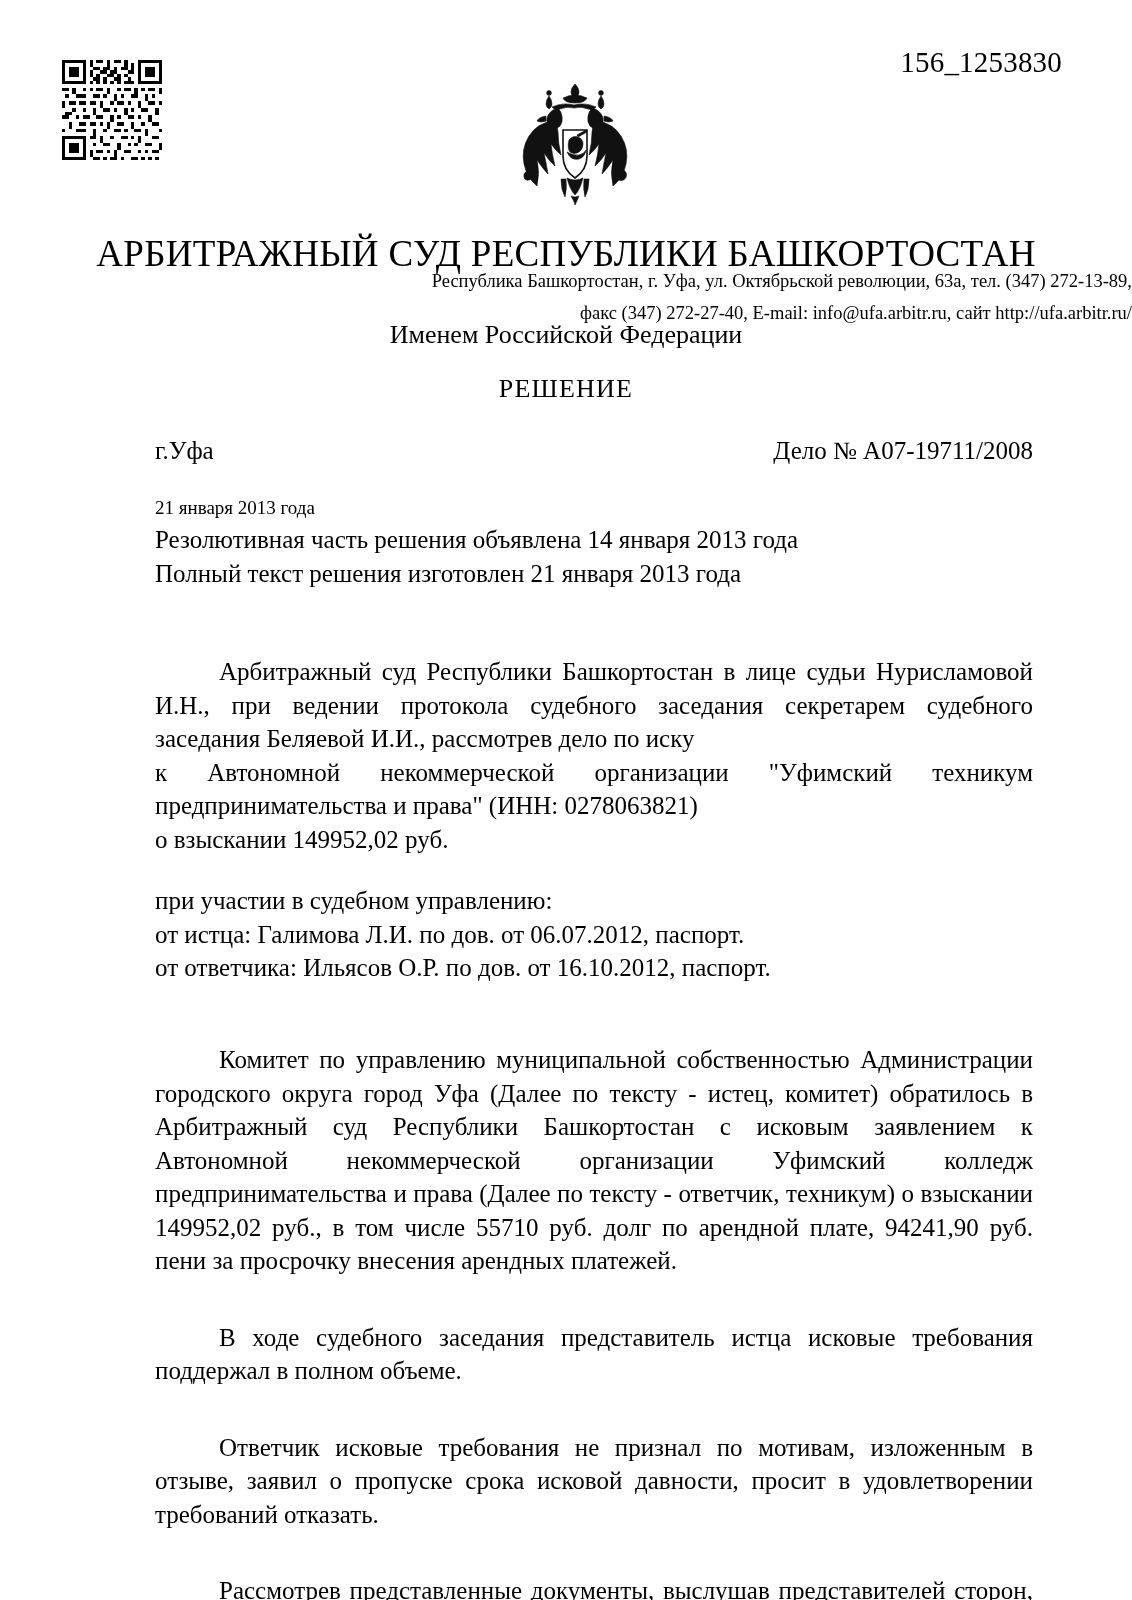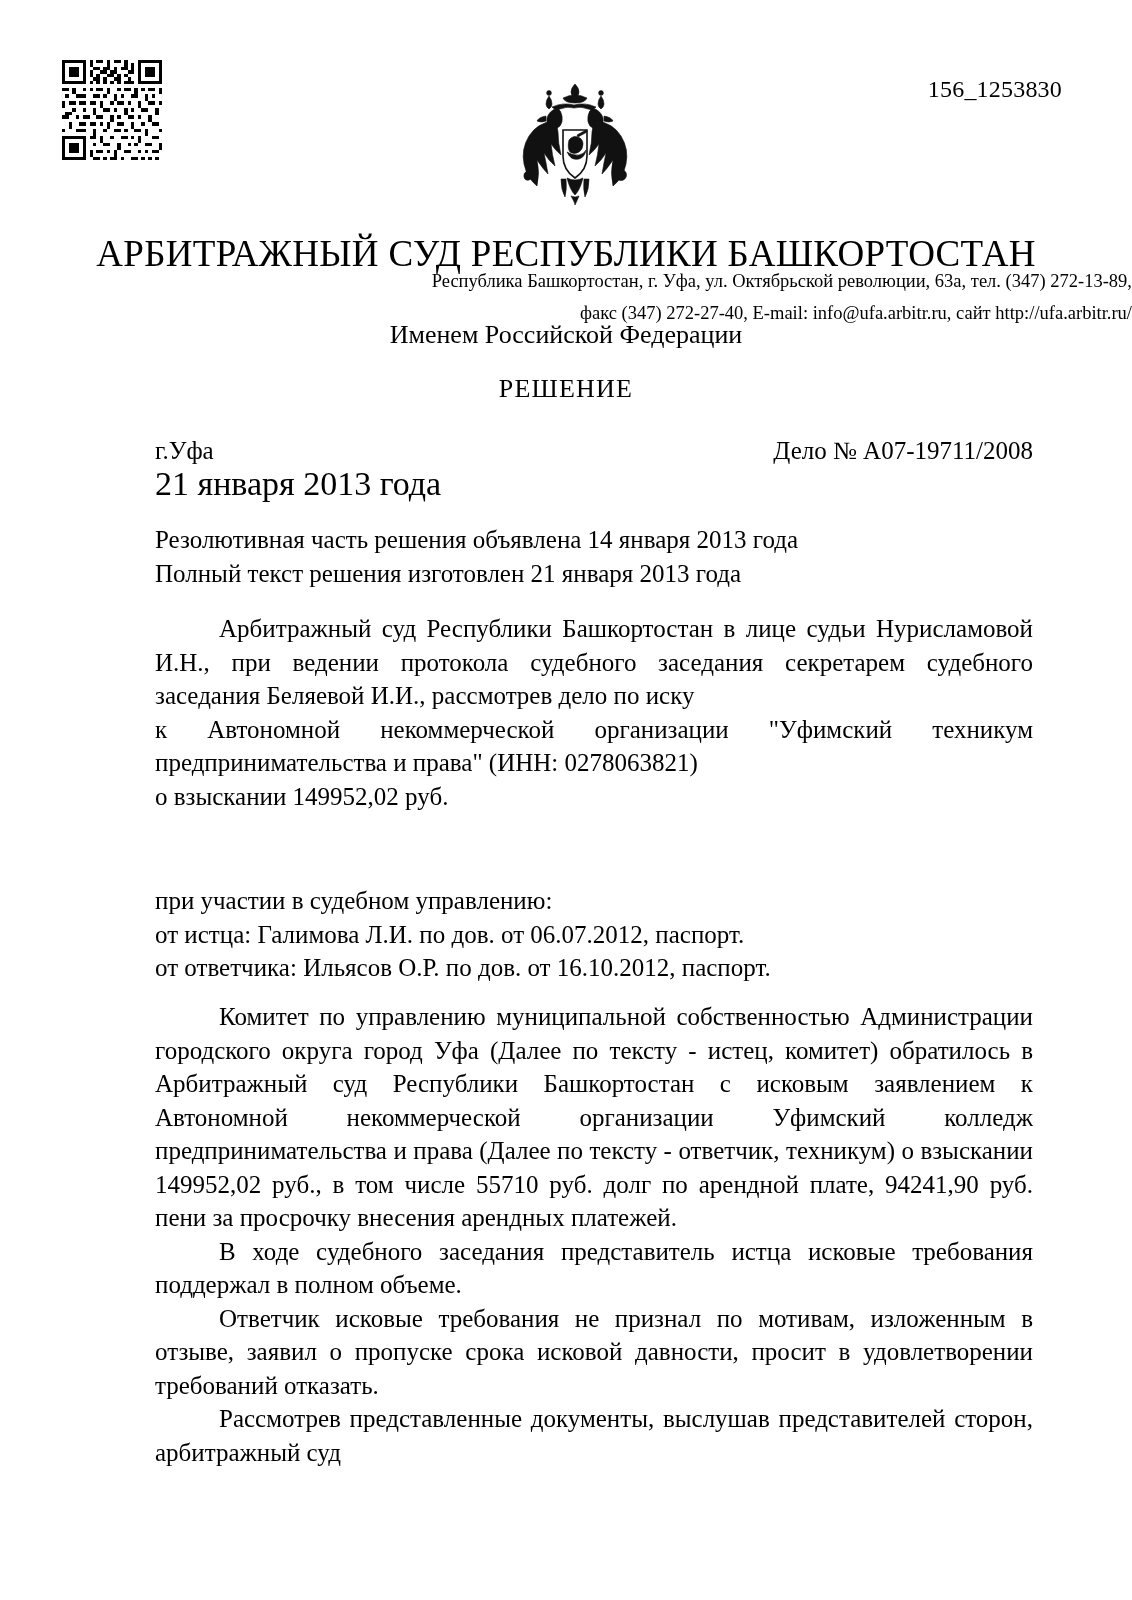--- a/index.html
+++ b/index.html
@@ -39,22 +39,22 @@
     left: 505px;
     top: 78px;
     width: 140px;
     height: 130px;
   }
   .emblem svg { display: block; }
 
   .doc-number {
     position: absolute;
     right: 70px;
-    top: 76px;
-    font-size: 24px;
+    top: 46px;
+    font-size: 29px;
     letter-spacing: 0.2px;
     white-space: nowrap;
   }
 
   
   .court-name {
     position: absolute;
     left: 0;
     top: 232px;
     width: 1132px;
@@ -101,44 +101,45 @@
   .meta-row {
     display: flex;
     justify-content: space-between;
     align-items: baseline;
     font-size: 25px;
     line-height: 33px;
   }
   .meta-city { white-space: nowrap; }
   .meta-case { white-space: nowrap; }
   .meta-date {
-    font-size: 34px;
+    font-size: 19px;
     line-height: 33px;
     white-space: nowrap;
+    margin-top: 24px;
   }
 
   
   .body-block {
     position: absolute;
     left: 155px;
     width: 878px;
     font-size: 25px;
     line-height: 33.5px;
   }
   .b-announce  { top: 523px; }
   .b-parties   { top: 612px; }
   .b-attend    { top: 884px; }
   .b-main      { top: 1000px; }
 
   .p-just {
     text-align: justify;
     text-justify: inter-word;
     margin: 0;
   }
-  .p-just.indent { text-indent: 64px; }
+  .p-just.indent { text-indent: 64px; margin-top: 43px; }
   .p-left {
     text-align: left;
     margin: 0;
   }
 </style>
 </head>
 <body>
 
 <div class="page">
 

